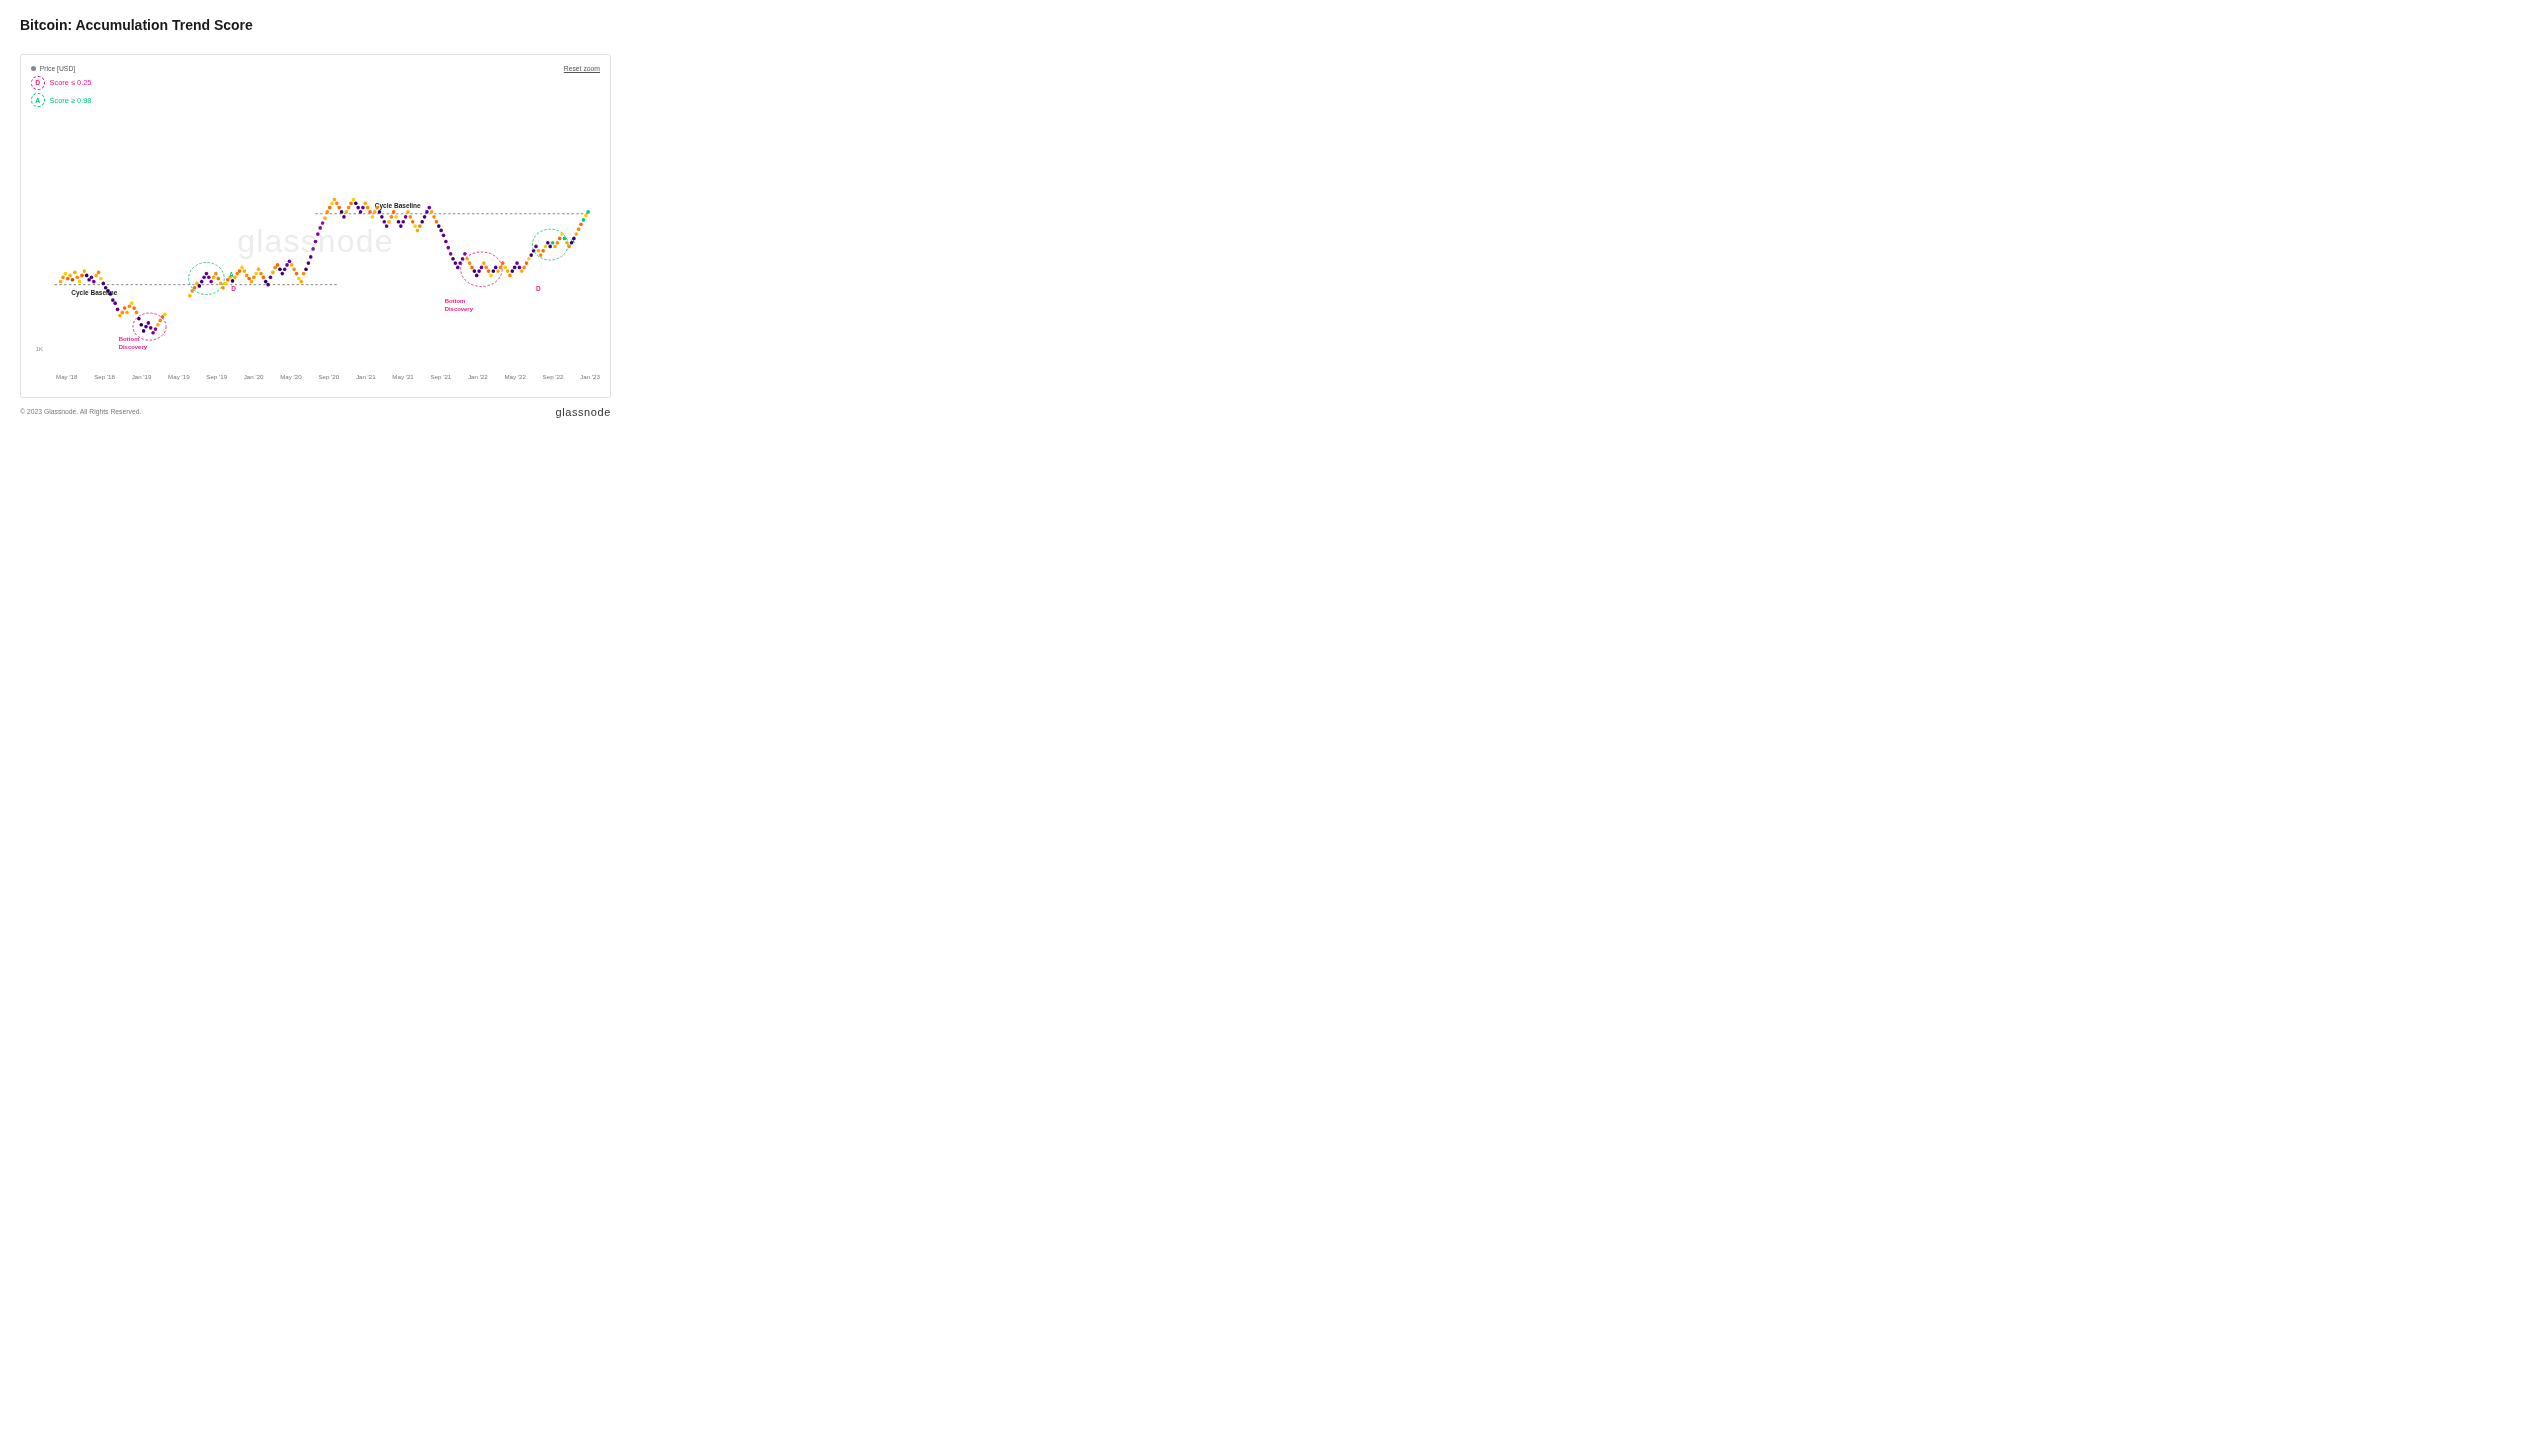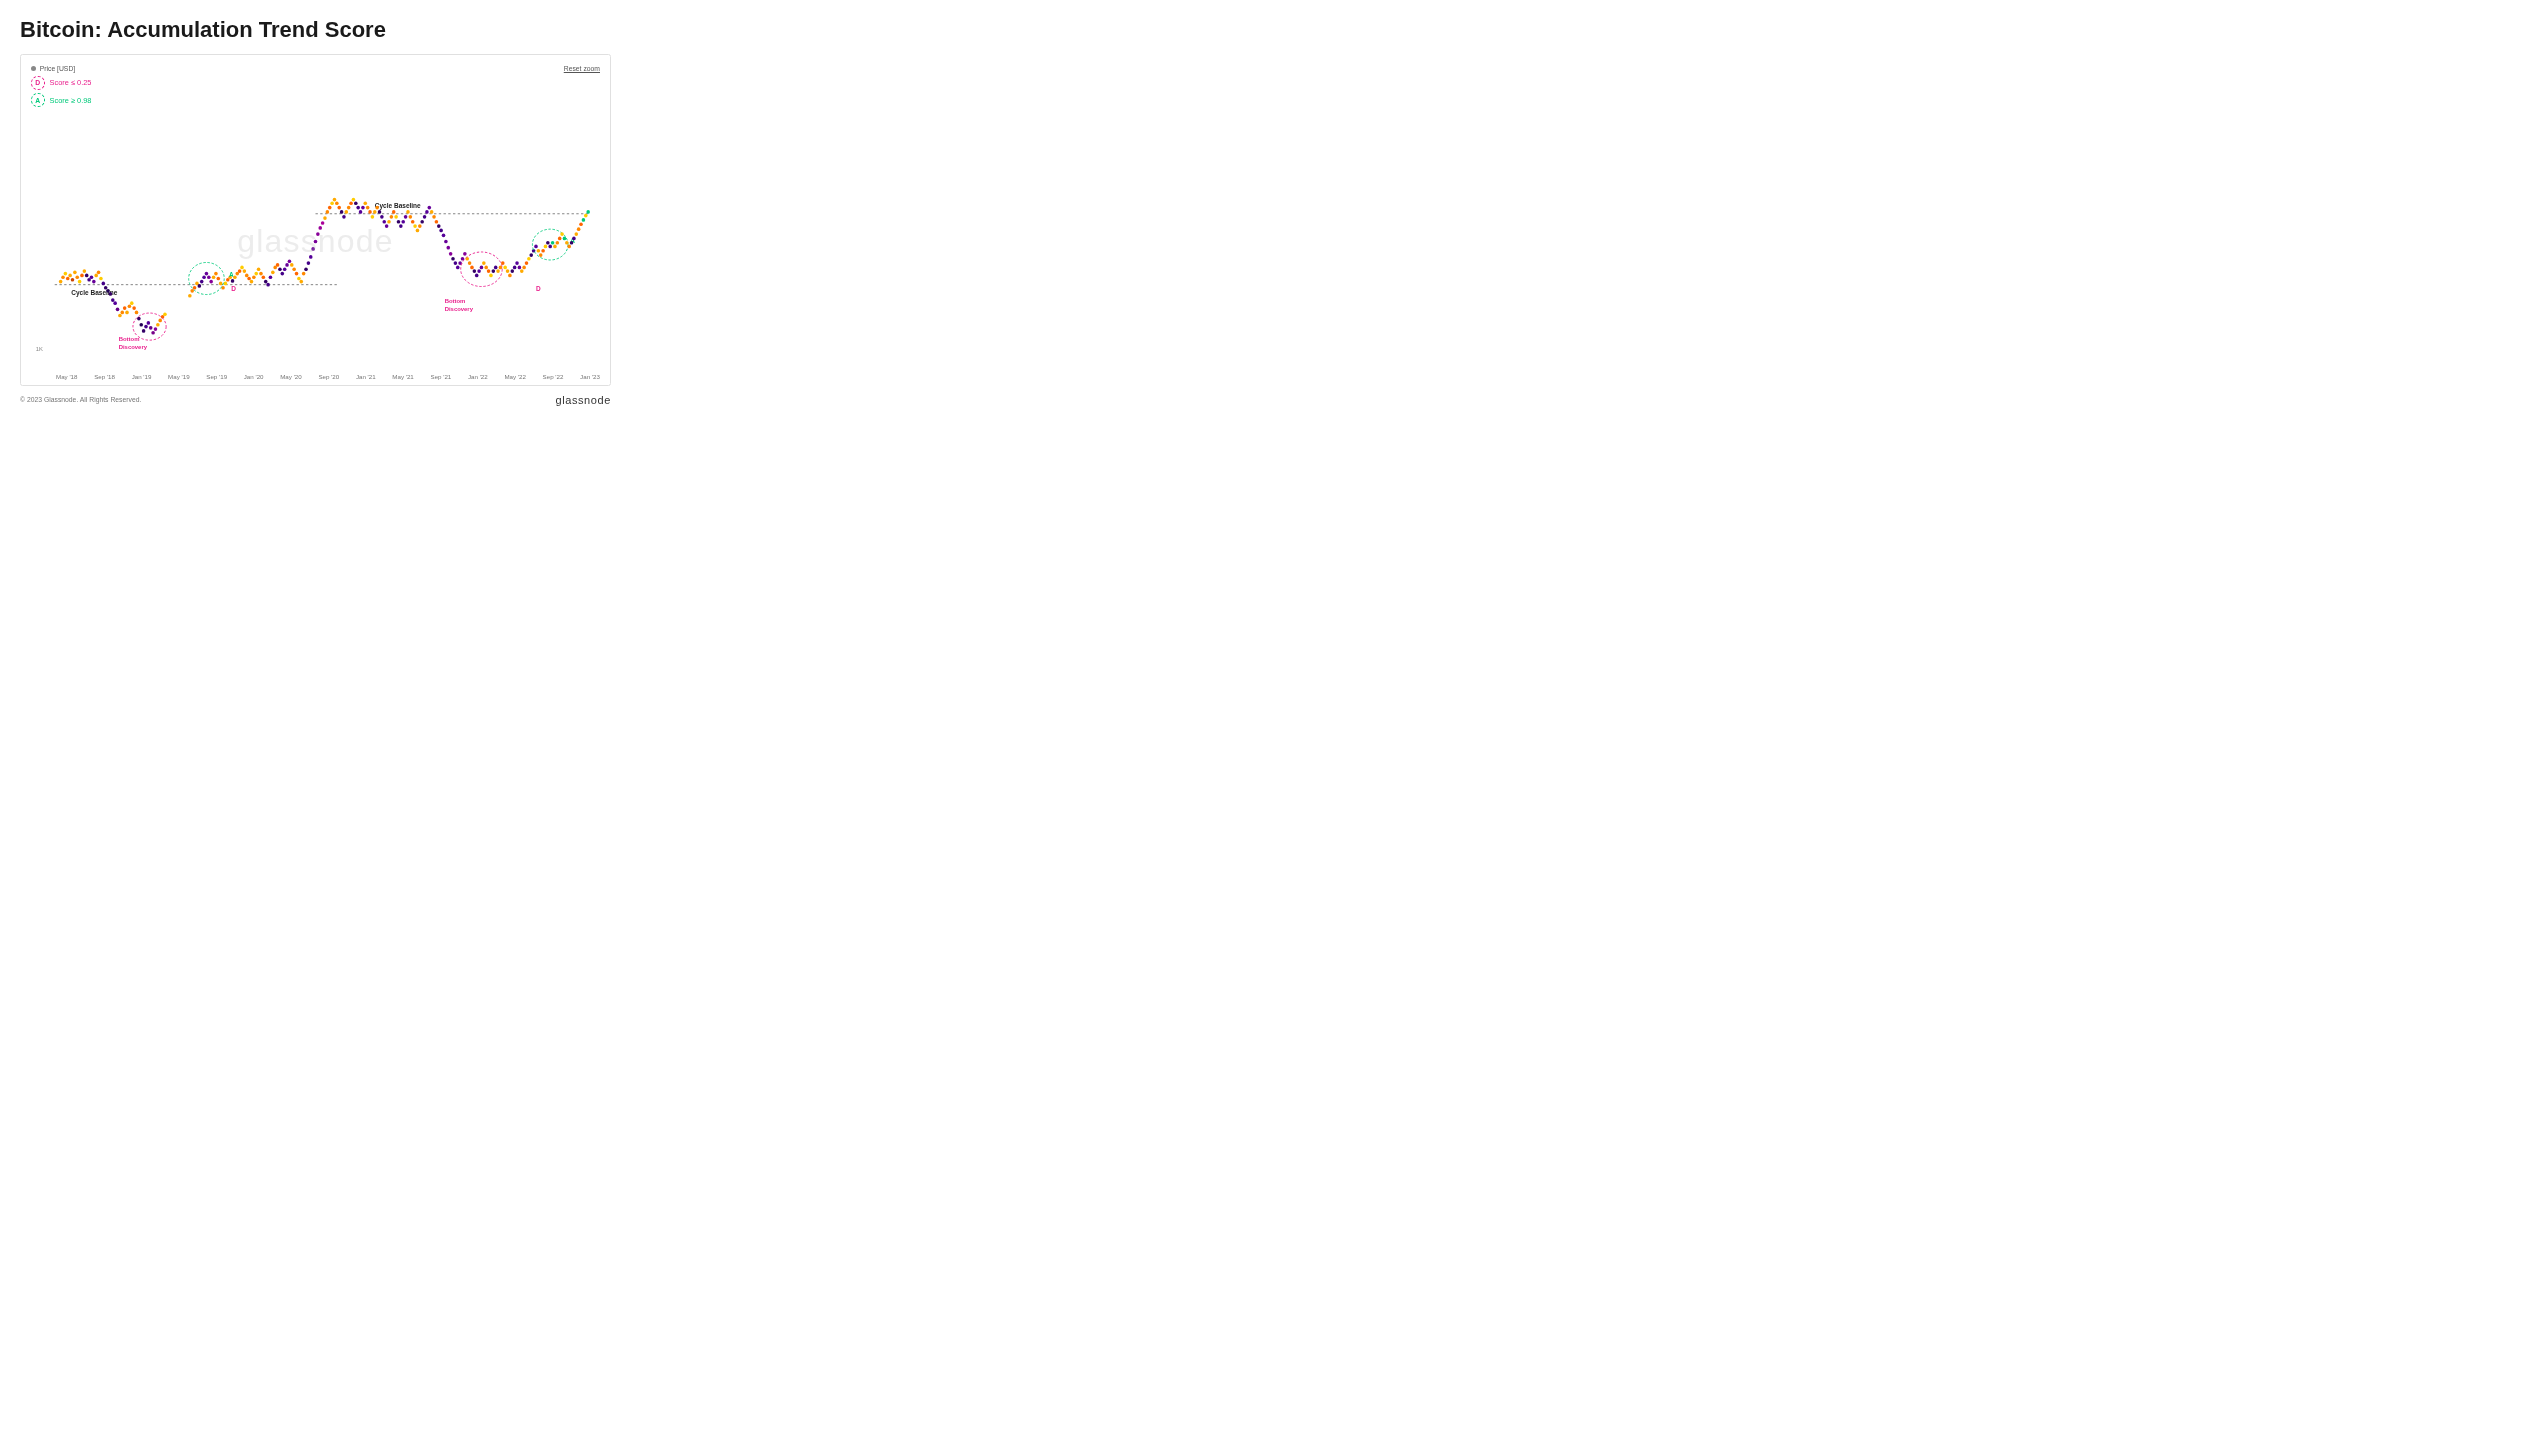--- a/index.html
+++ b/index.html
@@ -7,31 +7,31 @@
       background: #fff;
       font-family: -apple-system, BlinkMacSystemFont, 'Segoe UI', Arial, sans-serif;
       width: 631px;
       min-height: 364px;
       color: #222;
     }
     .page-container {
       padding: 17.3px 20px 10px 20px;
     }
     .main-title {
-      font-size: 22px;
+      font-size: 14px;
       font-weight: 600;
       color: #1a1a1a;
-      margin-bottom: 11px;
+      margin-bottom: 21px;
     }
     .chart-container {
       border: 0.6px solid #e0e0e0;
       border-radius: 2.5px;
       background: #fff;
       position: relative;
-      padding: 10px 10px 0 10px;
+      padding: 10px 10px 12px 10px;
     }
     .chart-header {
       display: flex;
       justify-content: space-between;
       align-items: flex-start;
       margin-bottom: 5px;
     }
     .chart-header-left {
       display: flex;
       flex-direction: column;

